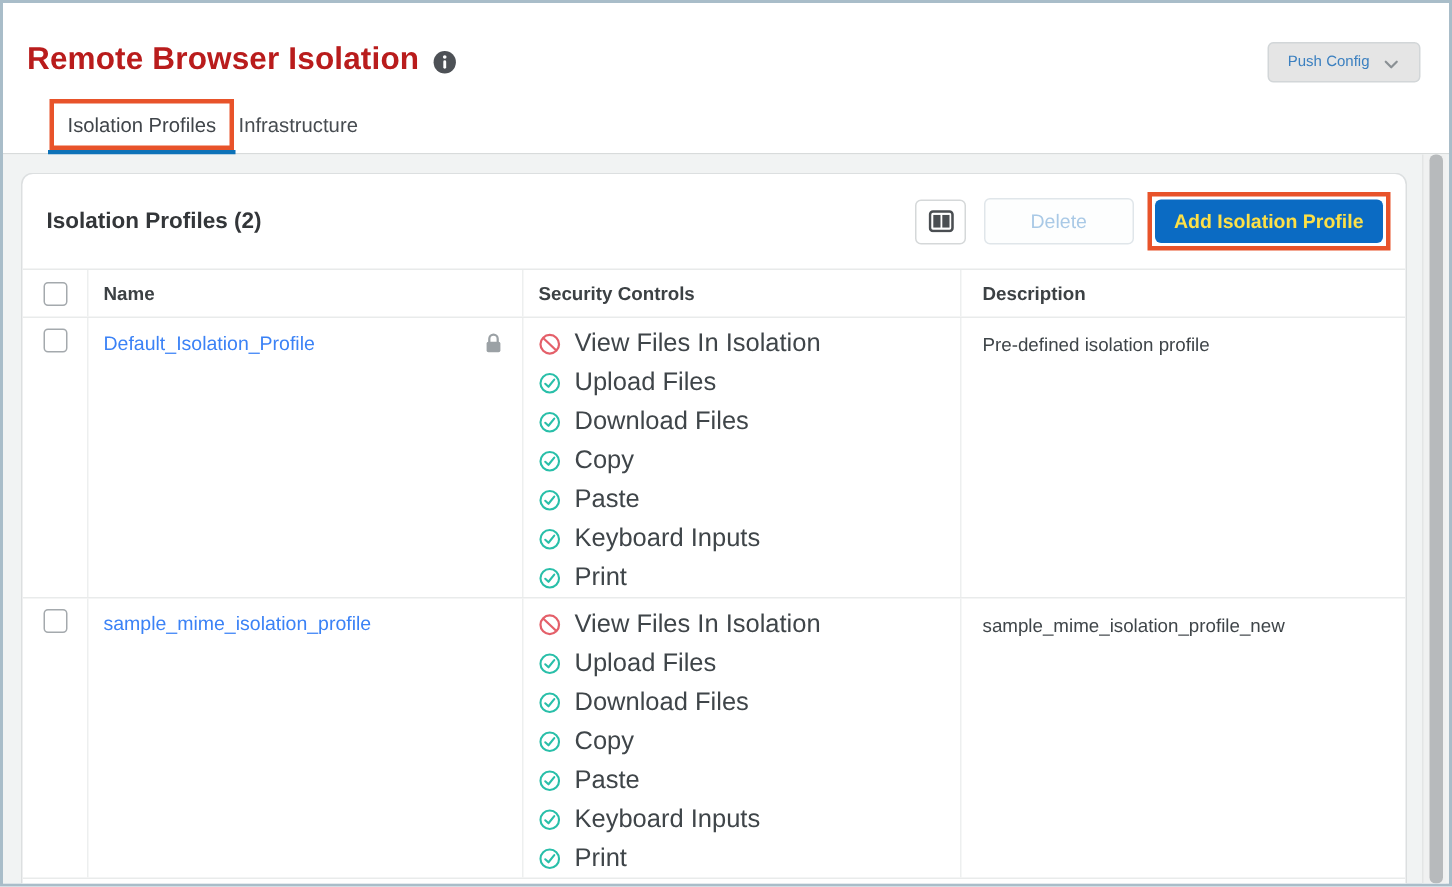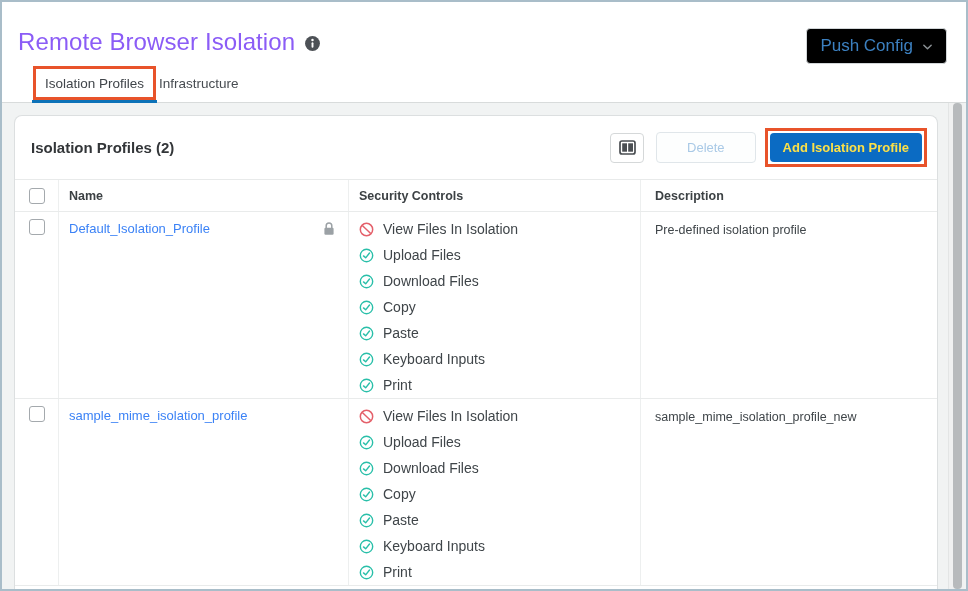--- a/index.html
+++ b/index.html
@@ -9,29 +9,29 @@
     border: 2px solid #a9bdc9;
     position: relative; overflow: hidden;
     background: #fff;
     font-family: "Liberation Sans", "DejaVu Sans", sans-serif;
     color: #3c4144;
   }
 
   
   .header-band { position: absolute; top: 0; left: 0; right: 0; height: 101px; background: #fff; border-bottom: 1px solid #d8dbdb; }
   .page-title-row { position: absolute; top: 26px; left: 16px; display: flex; align-items: center; gap: 9px; }
-  .page-title { font-size: 24px; font-weight: 400; color: #8b5cf6; letter-spacing: .1px; }
+  .page-title { font-size: 21px; font-weight: 700; color: #b91c1c; letter-spacing: .1px; }
   .info-icon { display: inline-flex; margin-top: 3px; }
 
   .push-config-btn {
     position: absolute; top: 26px; right: 19px;
     display: flex; align-items: center; gap: 9px;
-    padding: 7px 13px; background: #000000;
+    padding: 7px 13px; background: #e5e5e5;
     border: 1px solid #d2d6d8; border-radius: 4px;
-    font-size: 17px; color: #3c80c0; cursor: pointer;
+    font-size: 10px; color: #3c80c0; cursor: pointer;
     font-family: inherit;
   }
 
   .tabs { position: absolute; bottom: -1px; left: 14px; display: flex; align-items: flex-end; }
   .tab { font-size: 13.5px; color: #474c51; padding: 6px 2px 12px 2px; cursor: pointer; }
   .tab.active { position: relative; padding: 6px 13px 9px 13px; margin-left: 16px; border-bottom: 3px solid #0d72b8; color: #40454a; }
   .tab-annotation { position: absolute; left: 1px; right: 1px; top: -4px; bottom: 0; border: 3px solid #e8532a; pointer-events: none; }
 
   
   .content { position: absolute; top: 101px; left: 0; right: 0; bottom: 0; background: #f1f3f3; }
@@ -62,21 +62,21 @@
   .th-controls { padding-left: 10px; }
   .th-desc { padding-left: 14px; }
 
   .trow { border-bottom: 1px solid #e9ebeb; min-height: 184px; align-items: start; }
   .trow .cell { height: 100%; }
   .trow .cell-check { padding-top: 7px; }
   .cell-name { display: flex; justify-content: space-between; align-items: flex-start; padding: 8px 12px 0 10px; }
   .name-link { font-size: 13px; color: #3b82f6; text-decoration: none; cursor: pointer; line-height: 17px; }
   .lock { margin-top: 1px; flex: 0 0 auto; }
   .controls { list-style: none; padding: 4px 0 0 10px; }
-  .controls li { display: flex; align-items: center; gap: 9px; height: 26px; font-size: 14px; color: #3f4549; }
+  .controls li { display: flex; align-items: center; gap: 9px; height: 26px; font-size: 17px; color: #3f4549; }
   .ctl-icon { display: inline-flex; }
   .cell-desc { padding: 10px 14px 0 14px; font-size: 12.5px; color: #3f4549; line-height: 16px; }
 
   .checkbox { width: 16px; height: 16px; background: #fff; border: 1px solid #a4a9ad; border-radius: 3px; display: inline-block; cursor: pointer; }
 
   
   .scrollbar { position: absolute; top: 101px; bottom: 0; right: 2px; width: 16px; background: #f0f1f1; border-left: 1px solid #e3e5e5; }
   .scrollbar-thumb { position: absolute; top: 0; bottom: 0; left: 4px; width: 9px; background: #b7babc; border-radius: 4px; cursor: pointer; }
 </style>
 </head>

